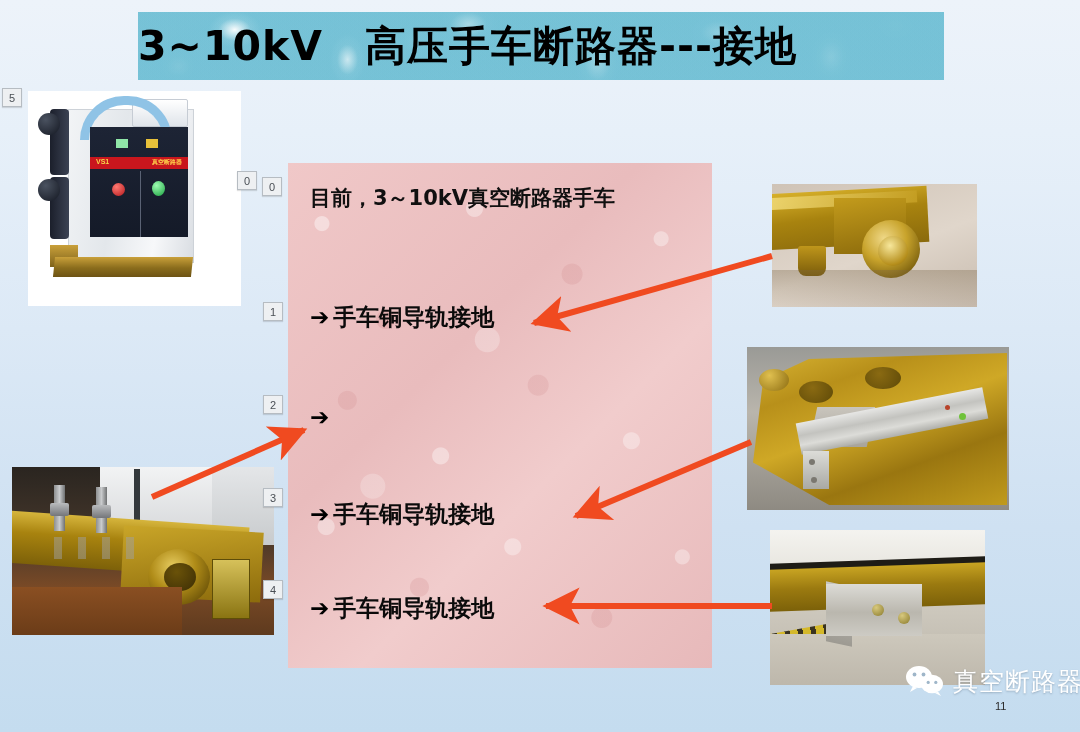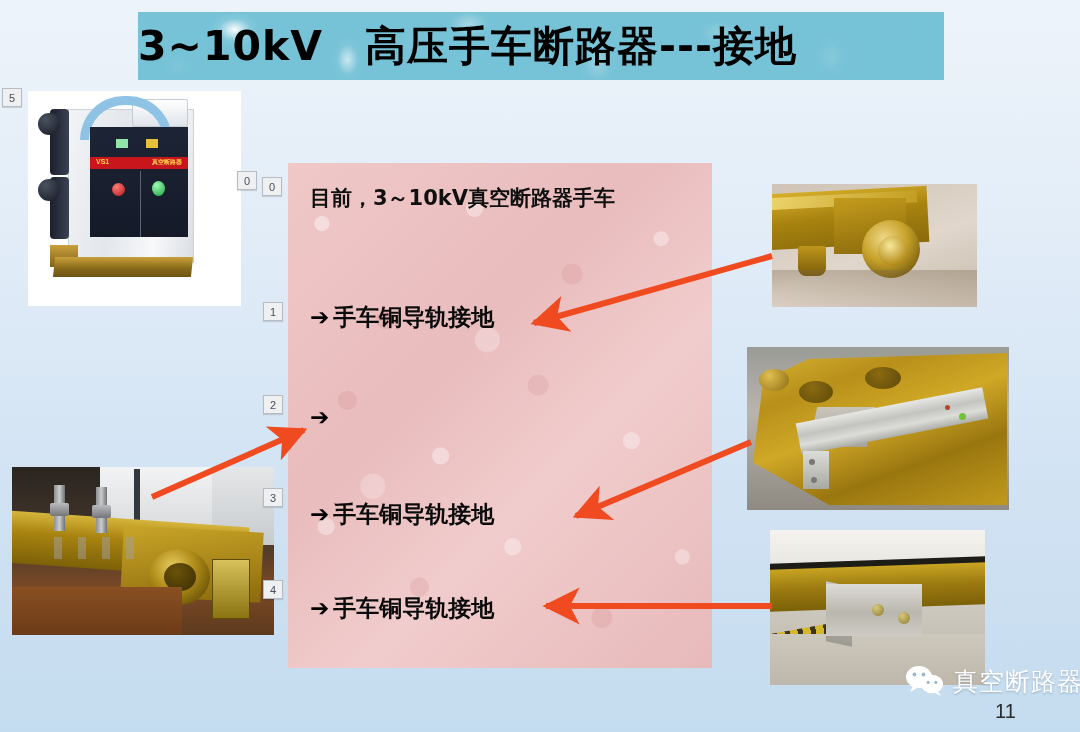--- a/index.html
+++ b/index.html
@@ -317,21 +317,21 @@
     color: #ffffff;
     text-shadow: 0 1px 2px rgba(90,110,130,.45);
     letter-spacing: 1px;
     white-space: nowrap;
   }
   #page-number {
     position: absolute;
     left: 995px;
     top: 700px;
     font-family: "Liberation Sans", sans-serif;
-    font-size: 20px;
+    font-size: 11px;
     color: #2b2b2b;
   }
 </style>
 </head>
 <body>
 
 <div id="slide">
 
   <div id="title-banner">
     <div id="title-text">3~10kV　高压手车断路器---接地</div>

